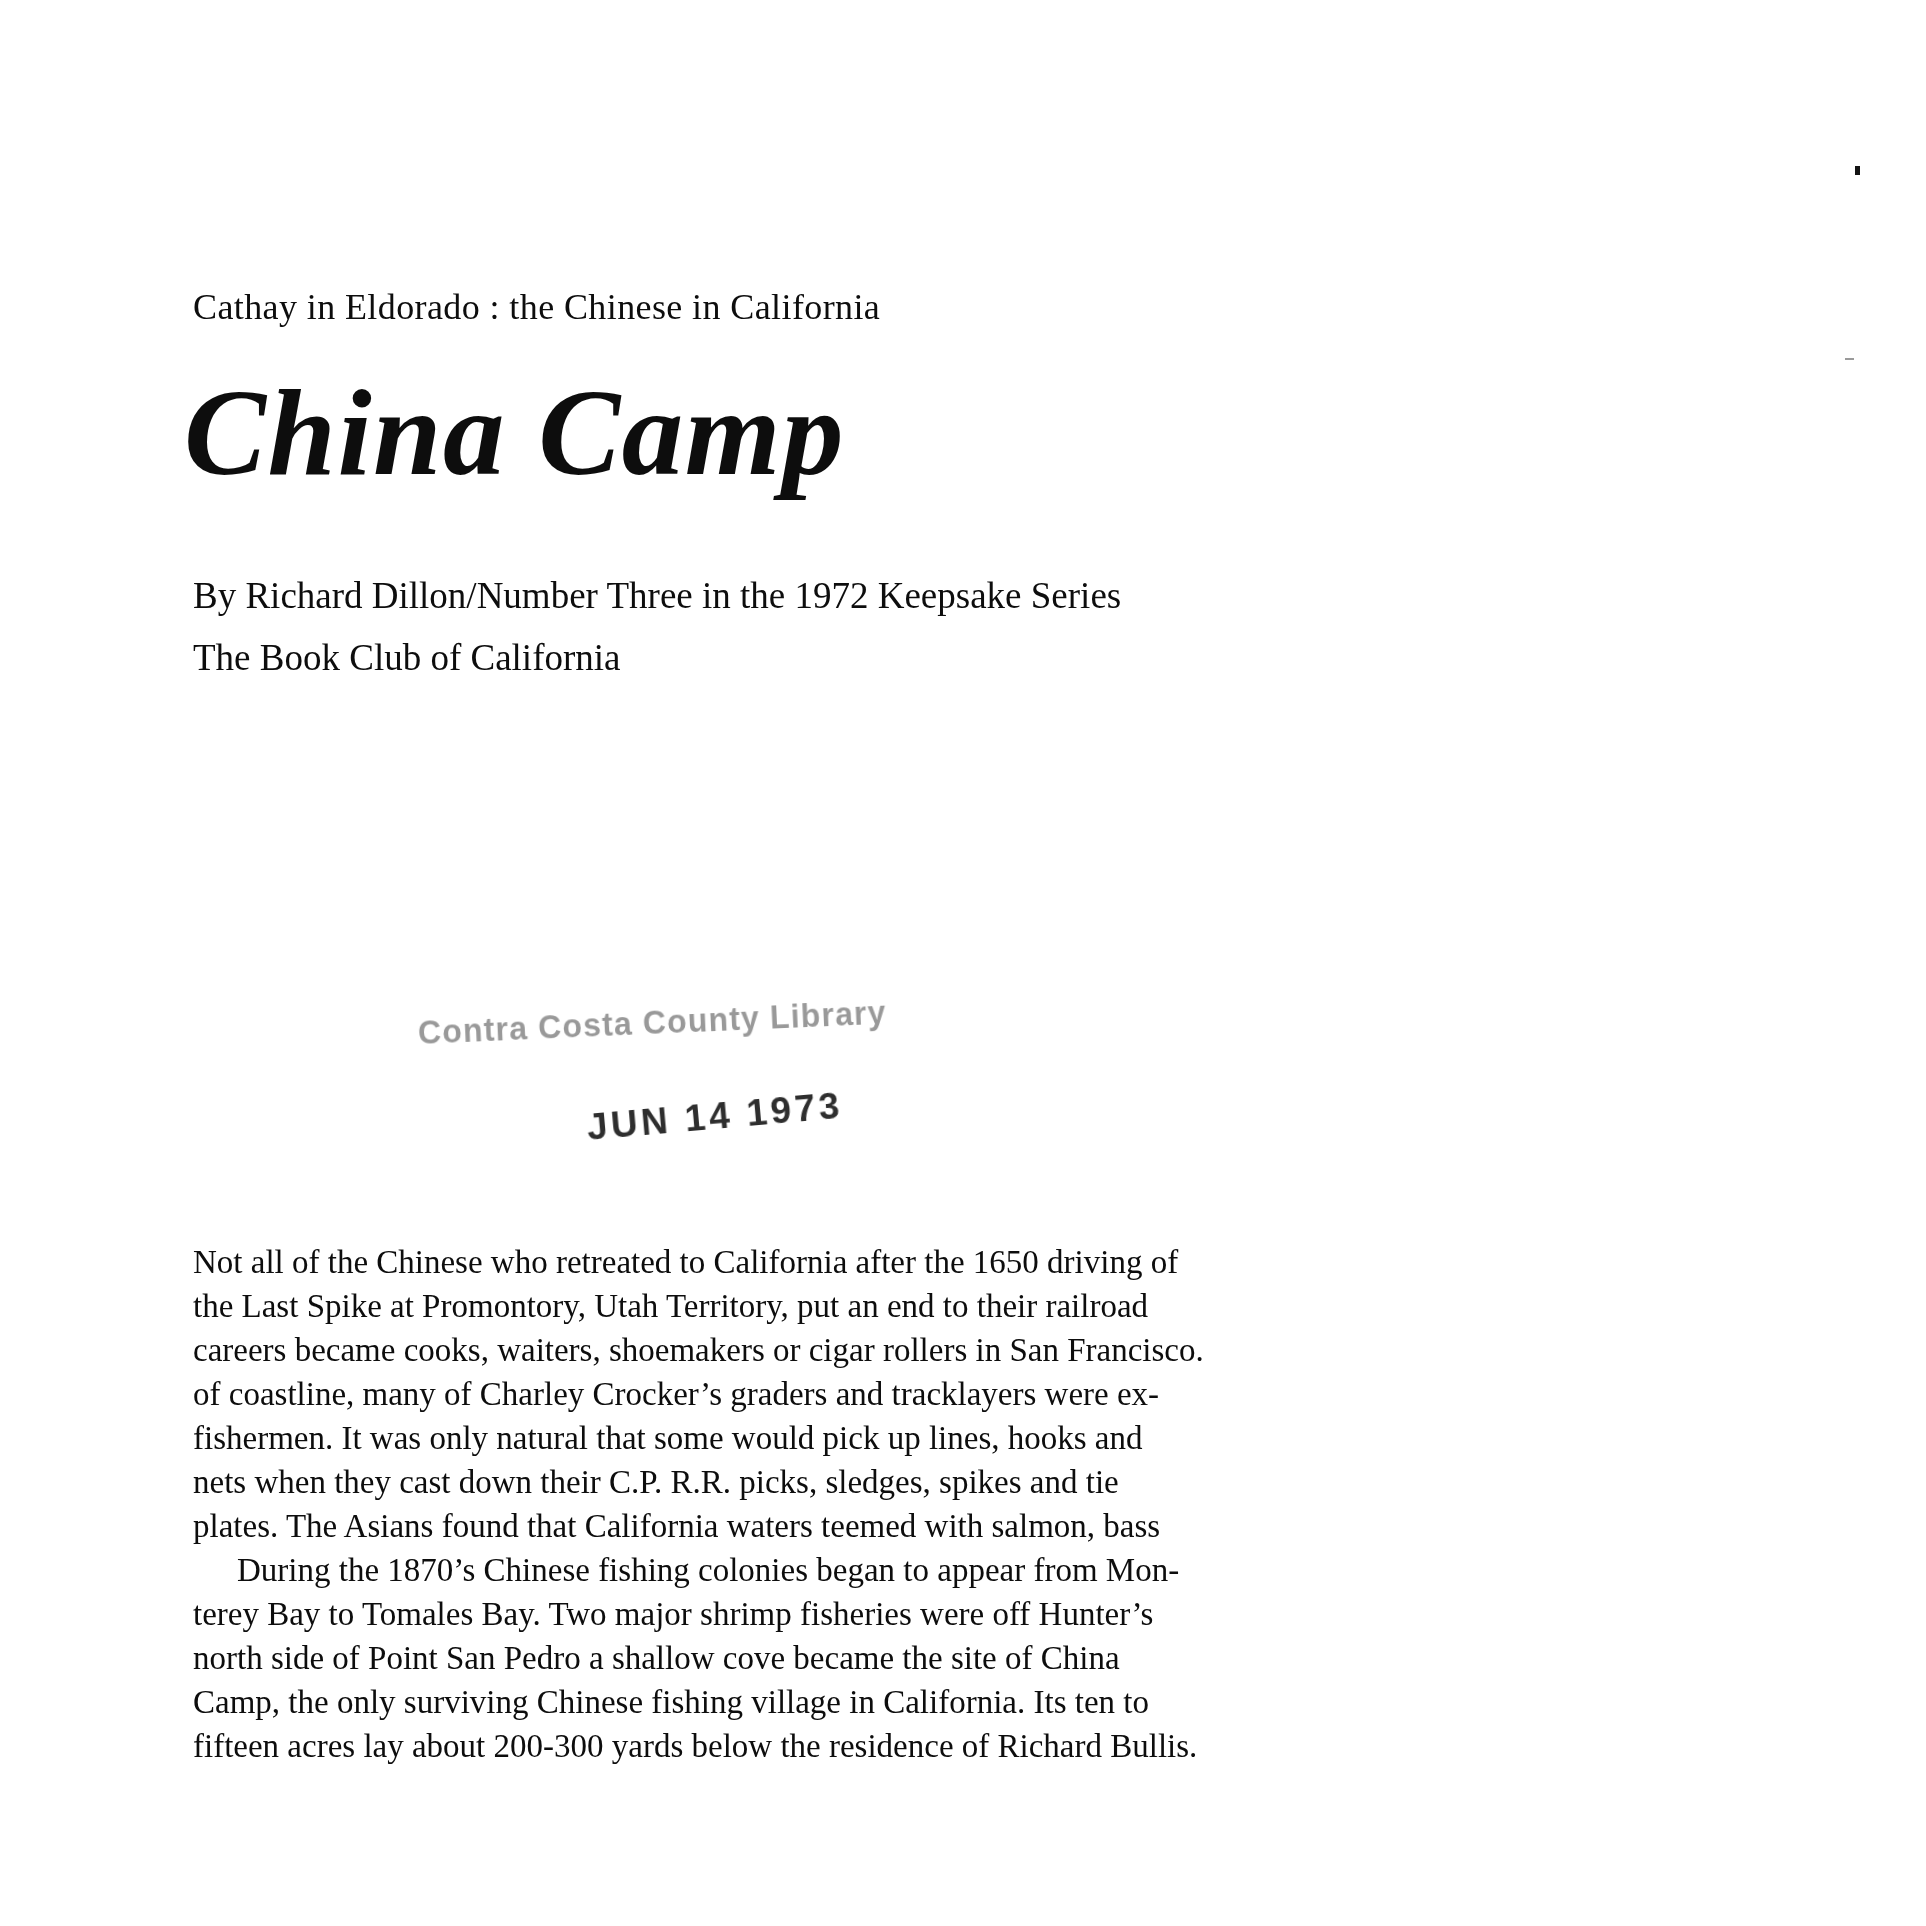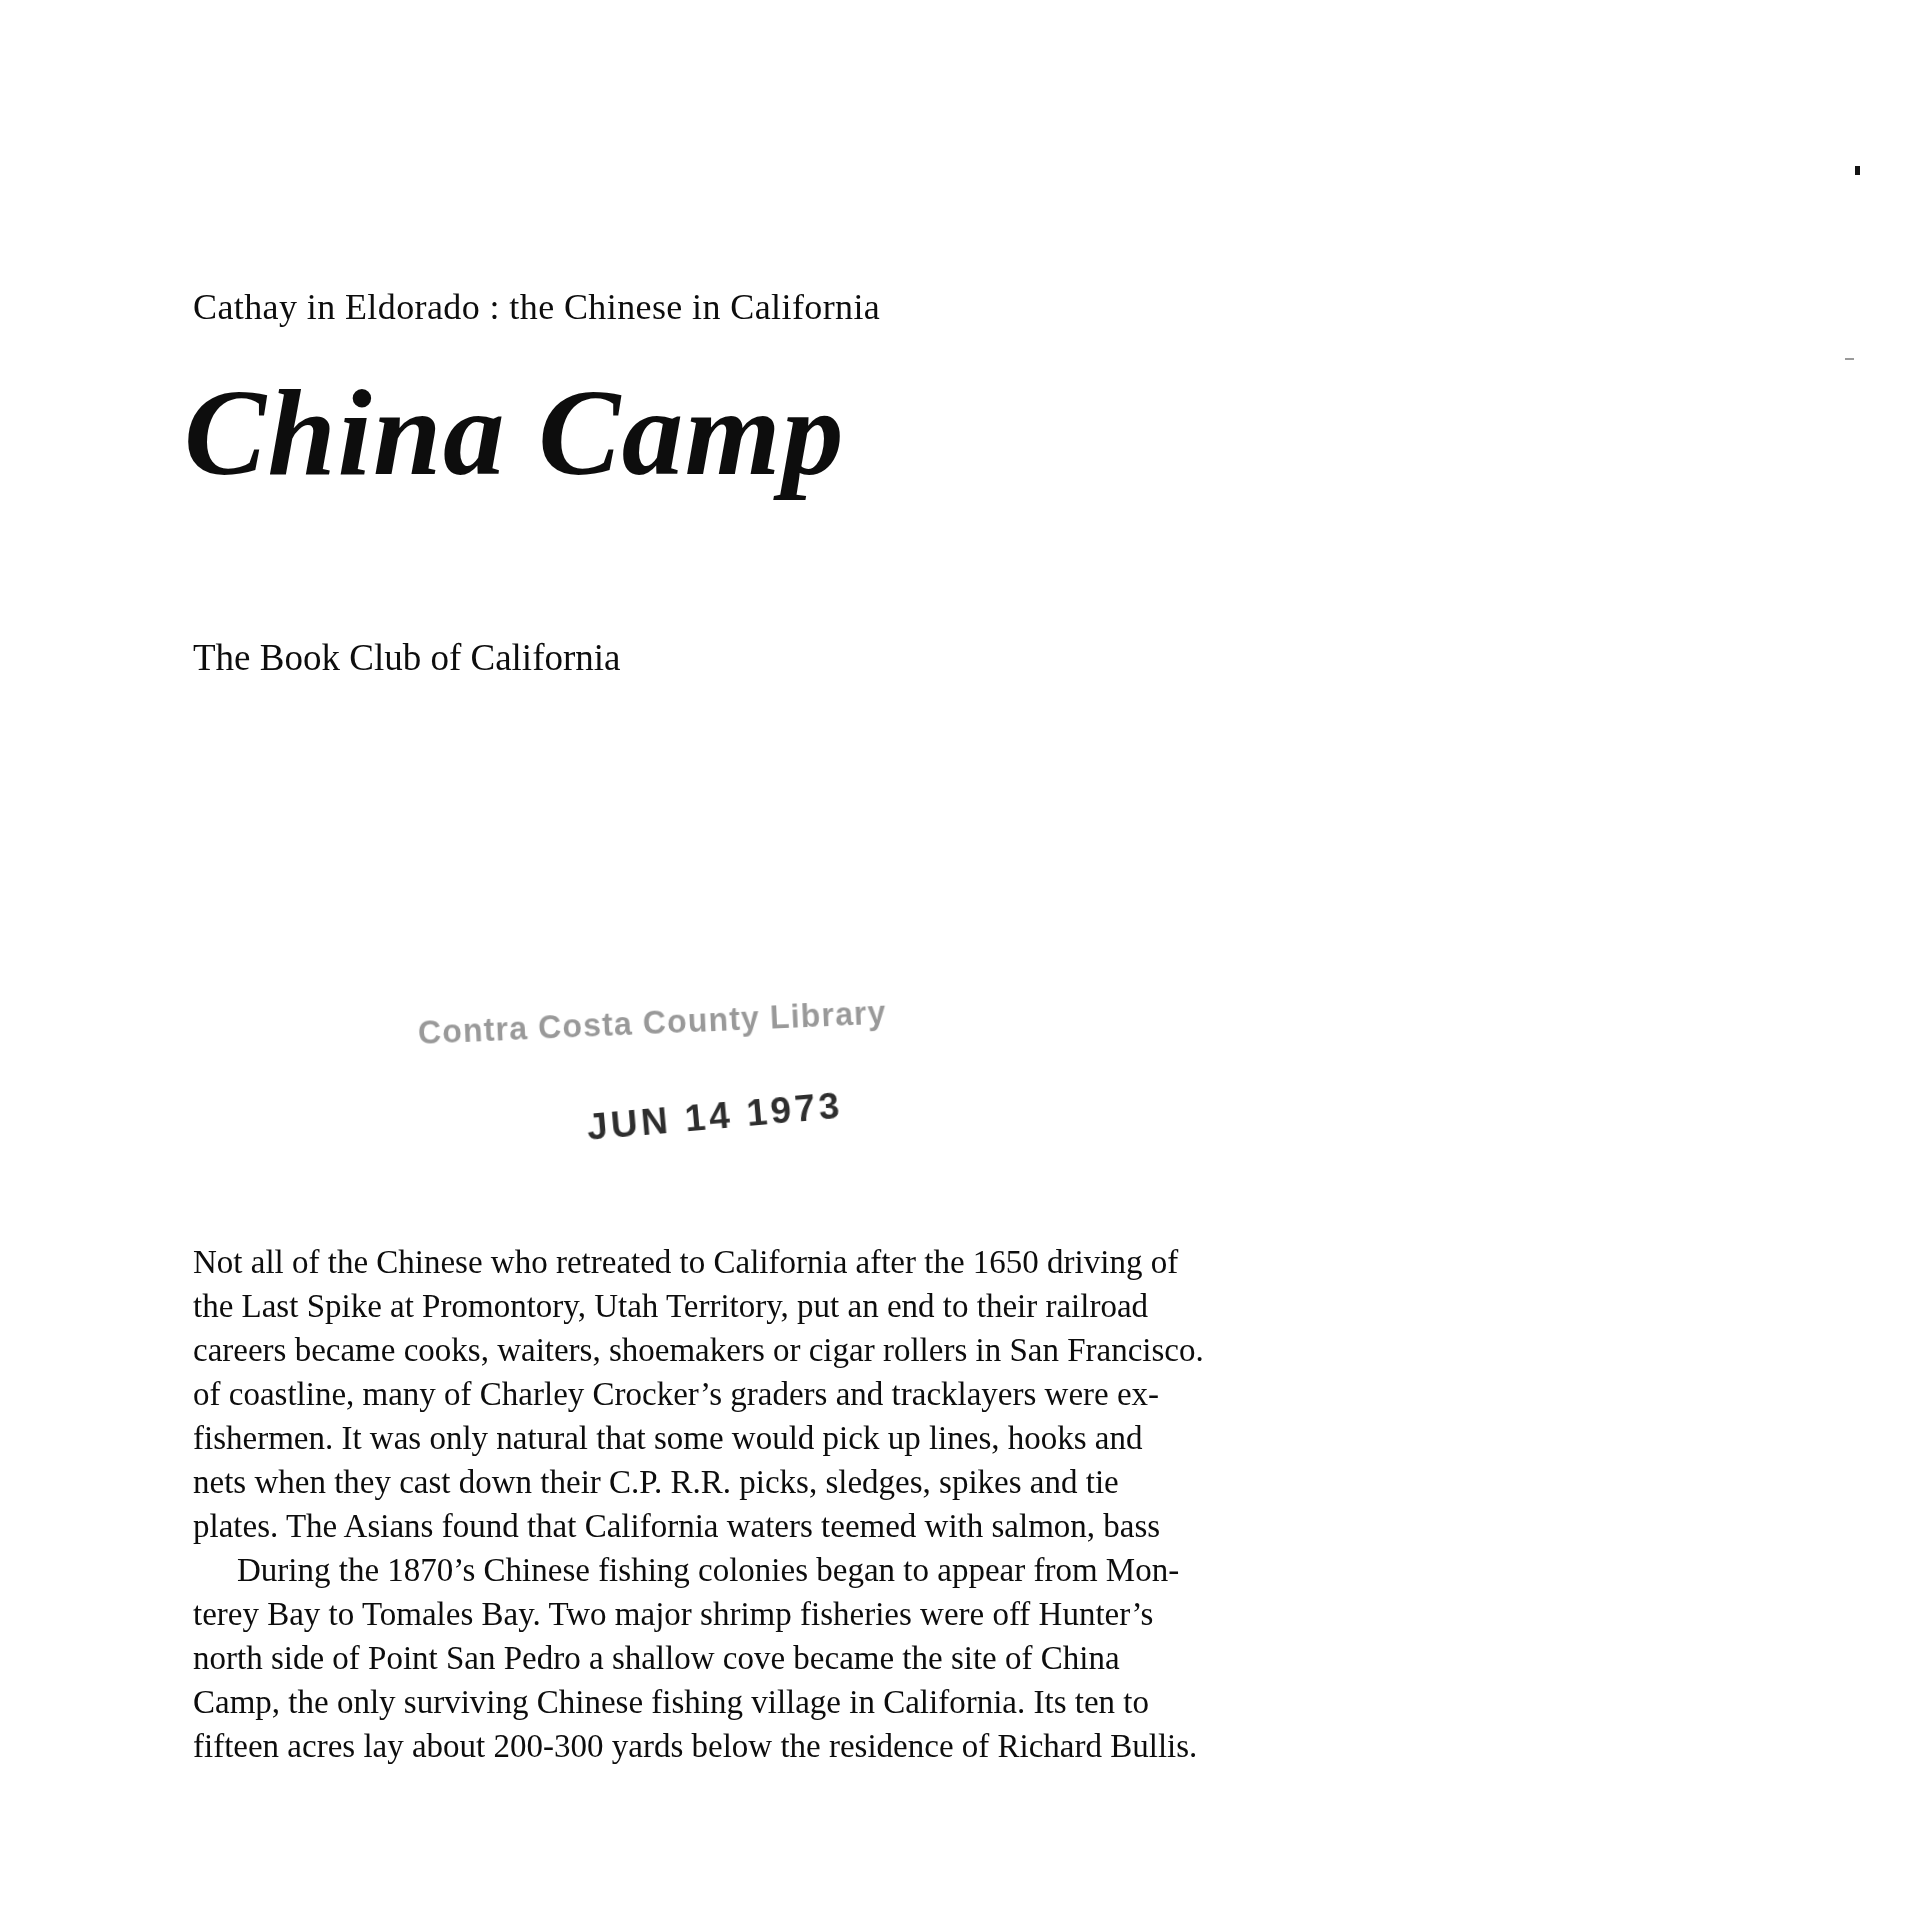--- a/index.html
+++ b/index.html
@@ -67,20 +67,21 @@
 </style>
 </head>
 <body>
 
 <div class="page">
 
   <div class="series-title">Cathay in Eldorado : the Chinese in California</div>
 
   <div class="page-title">China Camp</div>
 
+  <div class="byline-1">By Richard Dillon/Number Three in the 1972 Keepsake Series</div>
 
   <div class="byline-2">The Book Club of California</div>
 
   <div class="stamp stamp-library">Contra Costa County Library</div>
 
   <div class="stamp stamp-date">JUN 14 1973</div>
 
   <div class="body-text">
     <div class="line">Not all of the Chinese who retreated to California after the 1650 driving of</div>
     <div class="line">the Last Spike at Promontory, Utah Territory, put an end to their railroad</div>

